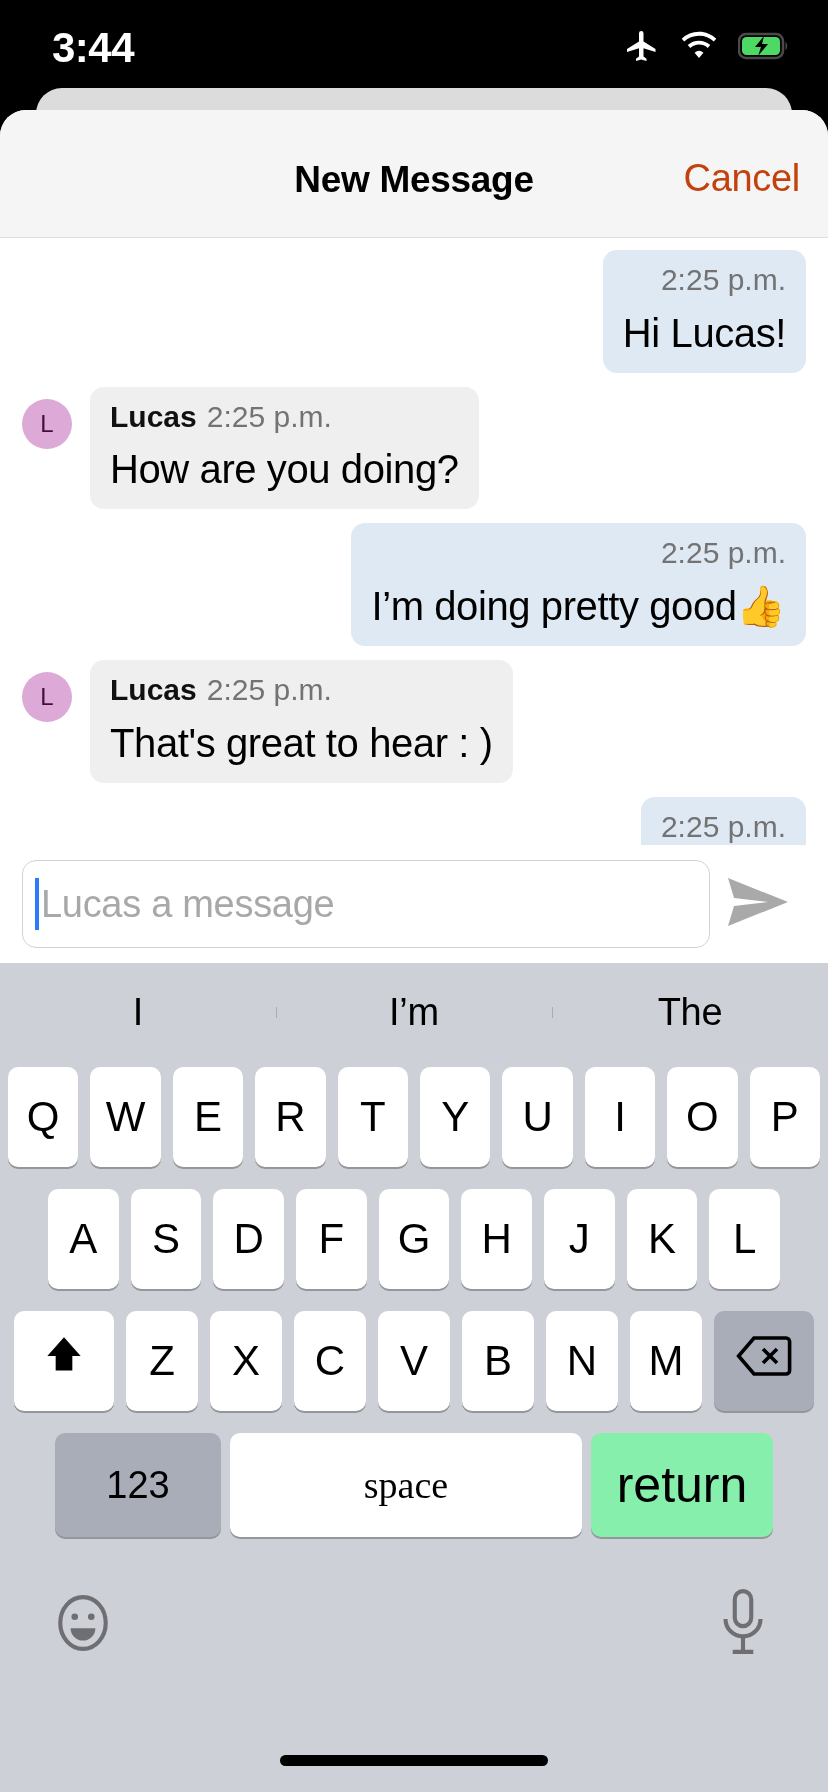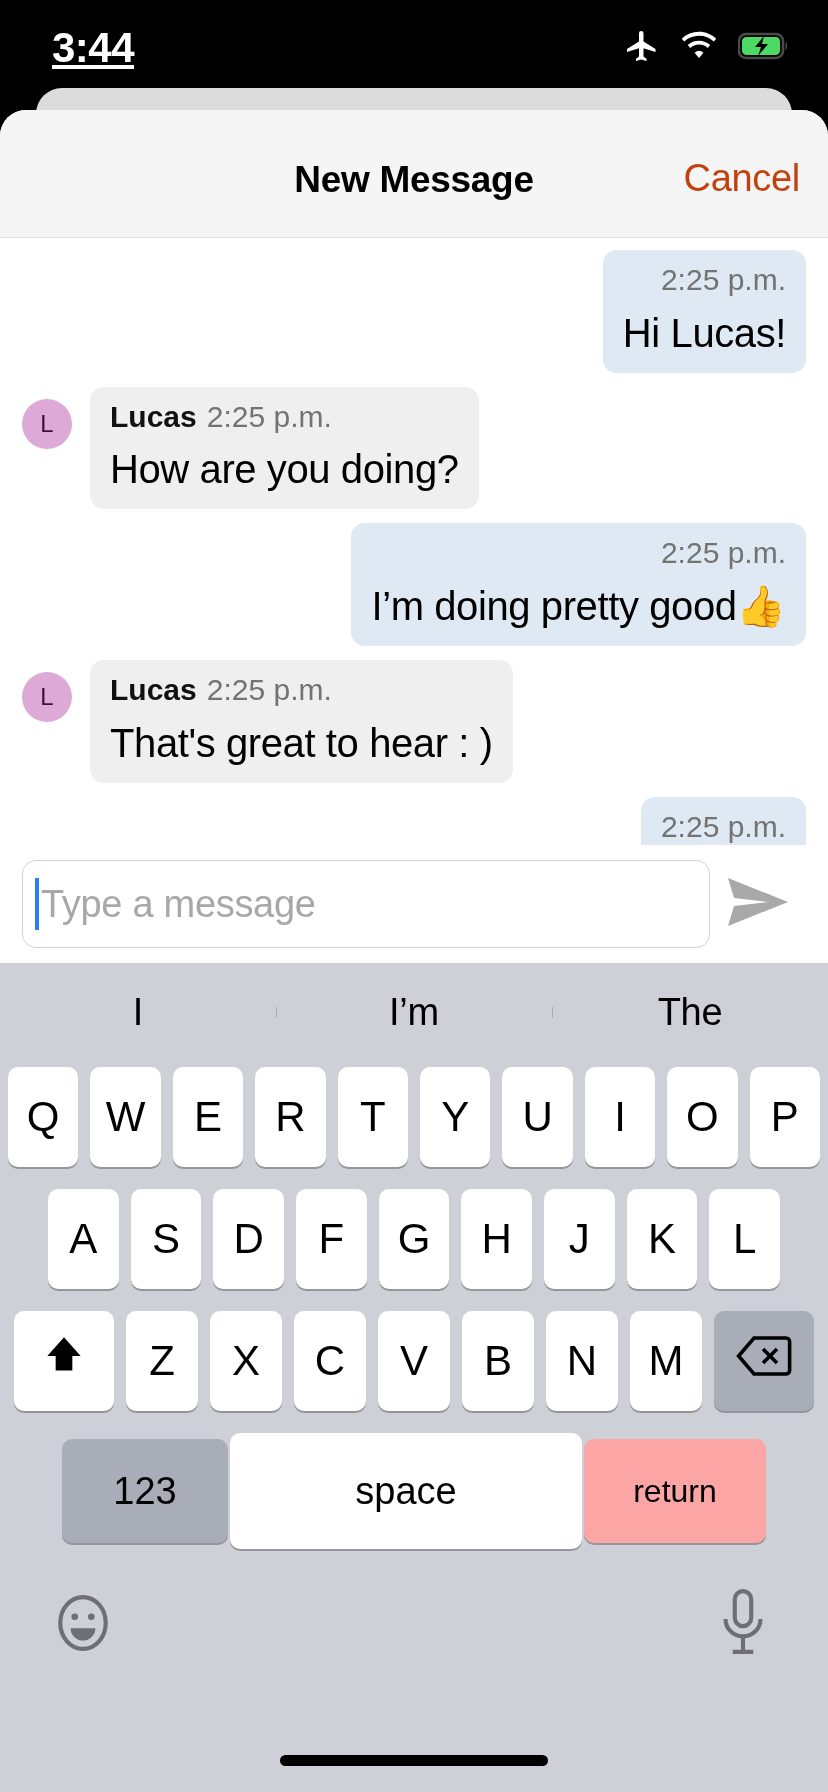--- a/index.html
+++ b/index.html
@@ -11,21 +11,21 @@
   }
   #screen { position:relative; width:828px; height:1792px; background:#000; }
 
   
   .statusbar {
     position:absolute; top:0; left:0; width:828px; height:95px;
     background:#000; color:#fff;
   }
   .sb-time {
     position:absolute; left:52px; top:24px;
-    font-size:42px; font-weight:600; letter-spacing:-0.5px;text-decoration:underline;
+    font-size:42px; font-weight:600; letter-spacing:-0.5px;
   }
   .sb-right {
     position:absolute; right:38px; top:28px;
     display:flex; align-items:center; gap:20px;
   }
   .sb-icon { display:block; }
 
   
   .behind-card {
     position:absolute; top:88px; left:36px; width:756px; height:70px;
@@ -117,33 +117,33 @@
   }
   .predict-item + .predict-item::before {
     content:""; position:absolute; left:0; top:16px; bottom:16px;
     width:1px; background:#a9acb2;
   }
 
   .krow { display:flex; justify-content:center; align-items:center; width:828px; }
   .krow.r1 { margin-top:6px; gap:12px; padding:0 8px; }
   .krow.r2 { margin-top:22px; gap:12px; padding:0 48px; }
   .krow.r3 { margin-top:22px; gap:12px; padding:0 8px; }
-  .krow.r4 { margin-top:22px; gap:2px; padding:0 10px; }
+  .krow.r4 { margin-top:22px; gap:9px; padding:0 10px; }
 
   .key {
     background:#fff; border-radius:10px; height:100px;
     display:flex; align-items:center; justify-content:center;
     font-size:42px; color:#000;
     box-shadow:0 2px 0 rgba(0,0,0,0.28);
   }
   .krow.r1 .key, .krow.r2 .key, .krow.r3 .key.letter { width:72px; }
   .key.wide-fn { width:100px; background:#a9adb8; }
   .key.num { width:166px; height:104px; background:#a9adb8; font-size:38px; }
-  .key.space { width:352px; height:116px; font-size:38px; }
-  .key.ret { width:182px; height:104px; background:#fca5a5; font-size:32px;text-align:right; }
+  .key.space { width:352px; height:104px; font-size:38px;font-family:Liberation Serif, serif; }
+  .key.ret { width:182px; height:104px; background:#86efac; font-size:50px;text-align:right; }
 
   .accessory {
     position:absolute; bottom:96px; left:0; width:828px; height:120px;
   }
   .acc-emoji { position:absolute; left:52px; top:16px; }
   .acc-mic   { position:absolute; right:58px; top:12px; }
 
   .home-indicator {
     position:absolute; bottom:26px; left:50%; transform:translateX(-50%);
     width:268px; height:11px; border-radius:6px; background:#000;
@@ -236,21 +236,21 @@
           </div>
           <div class="body-text emoji-only">😝</div>
         </div>
       </div>
 
     </div>
 
     <div class="composer">
       <div class="input-wrap">
         <div class="caret"></div>
-        <div class="placeholder">Type a message</div>
+        <div class="placeholder">Lucas a message</div>
       </div>
       <div class="send-btn">
         <span>
           <svg width="64" height="54" viewBox="0 0 32 27">
               <path fill="#a9a9a9" d="M1 1.5 31 13.5 1 25.5l3-10 17-2-17-2z"></path>
             </svg>
         </span>
       </div>
     </div>
 

